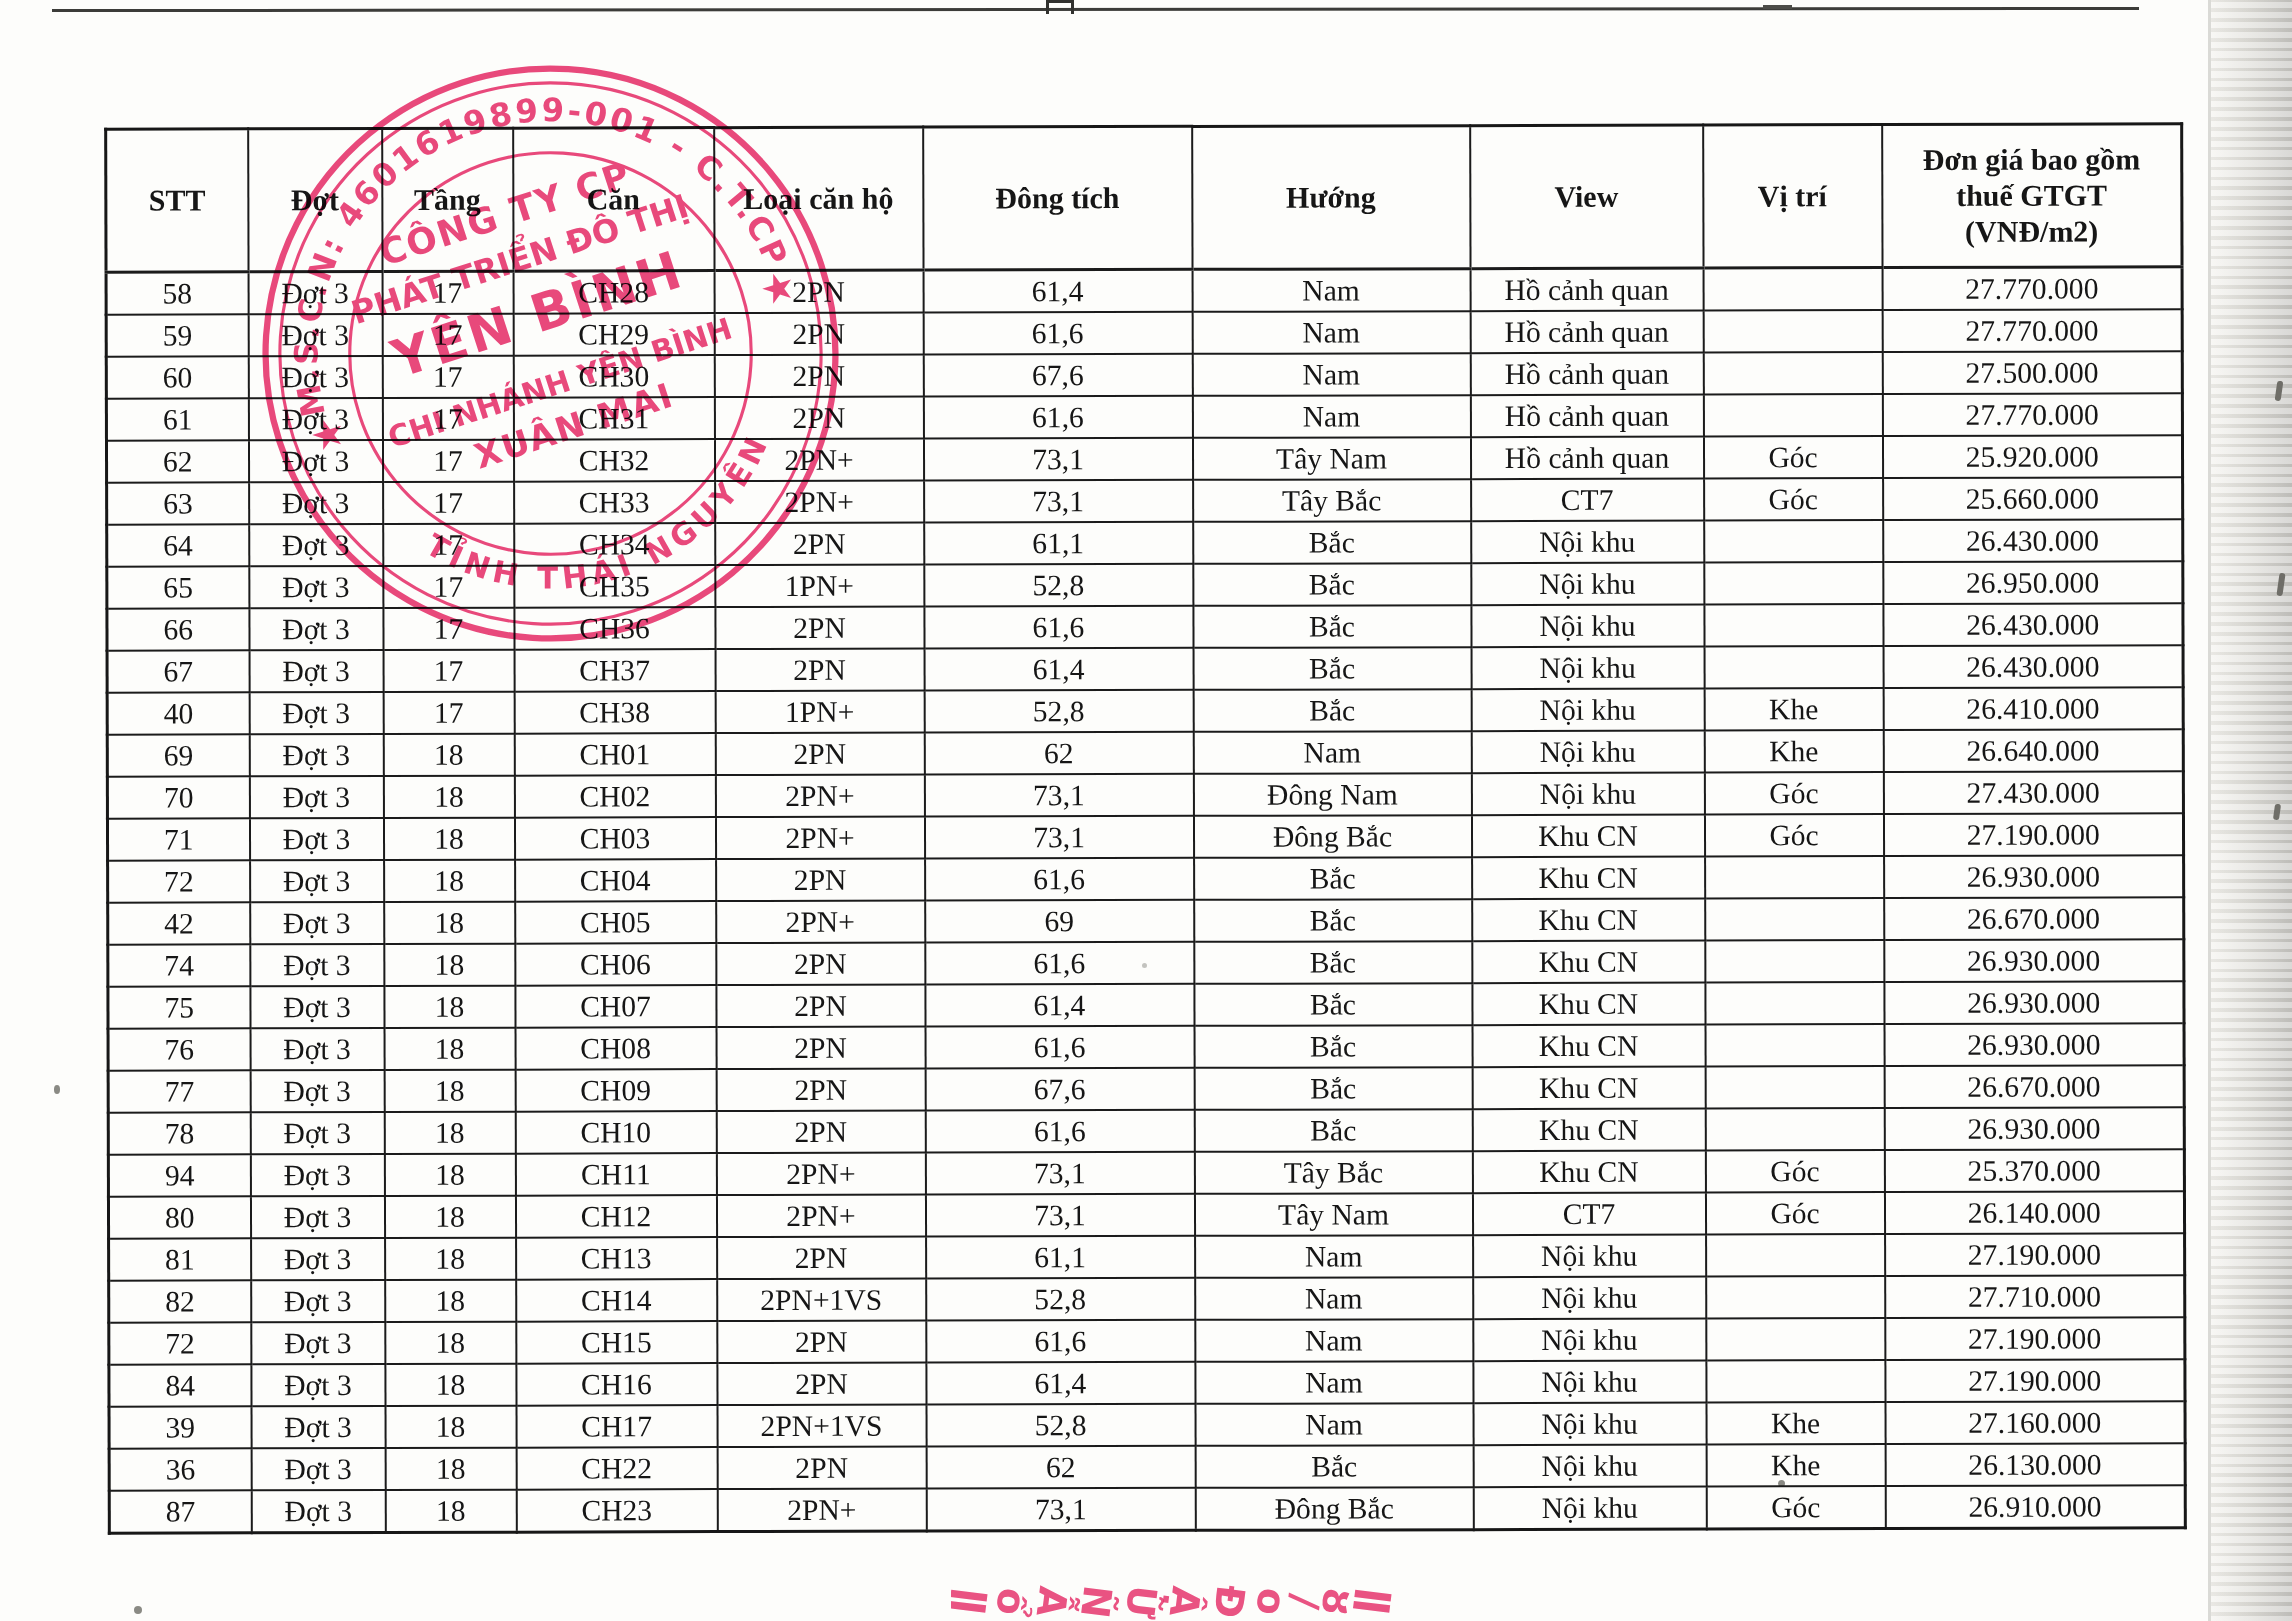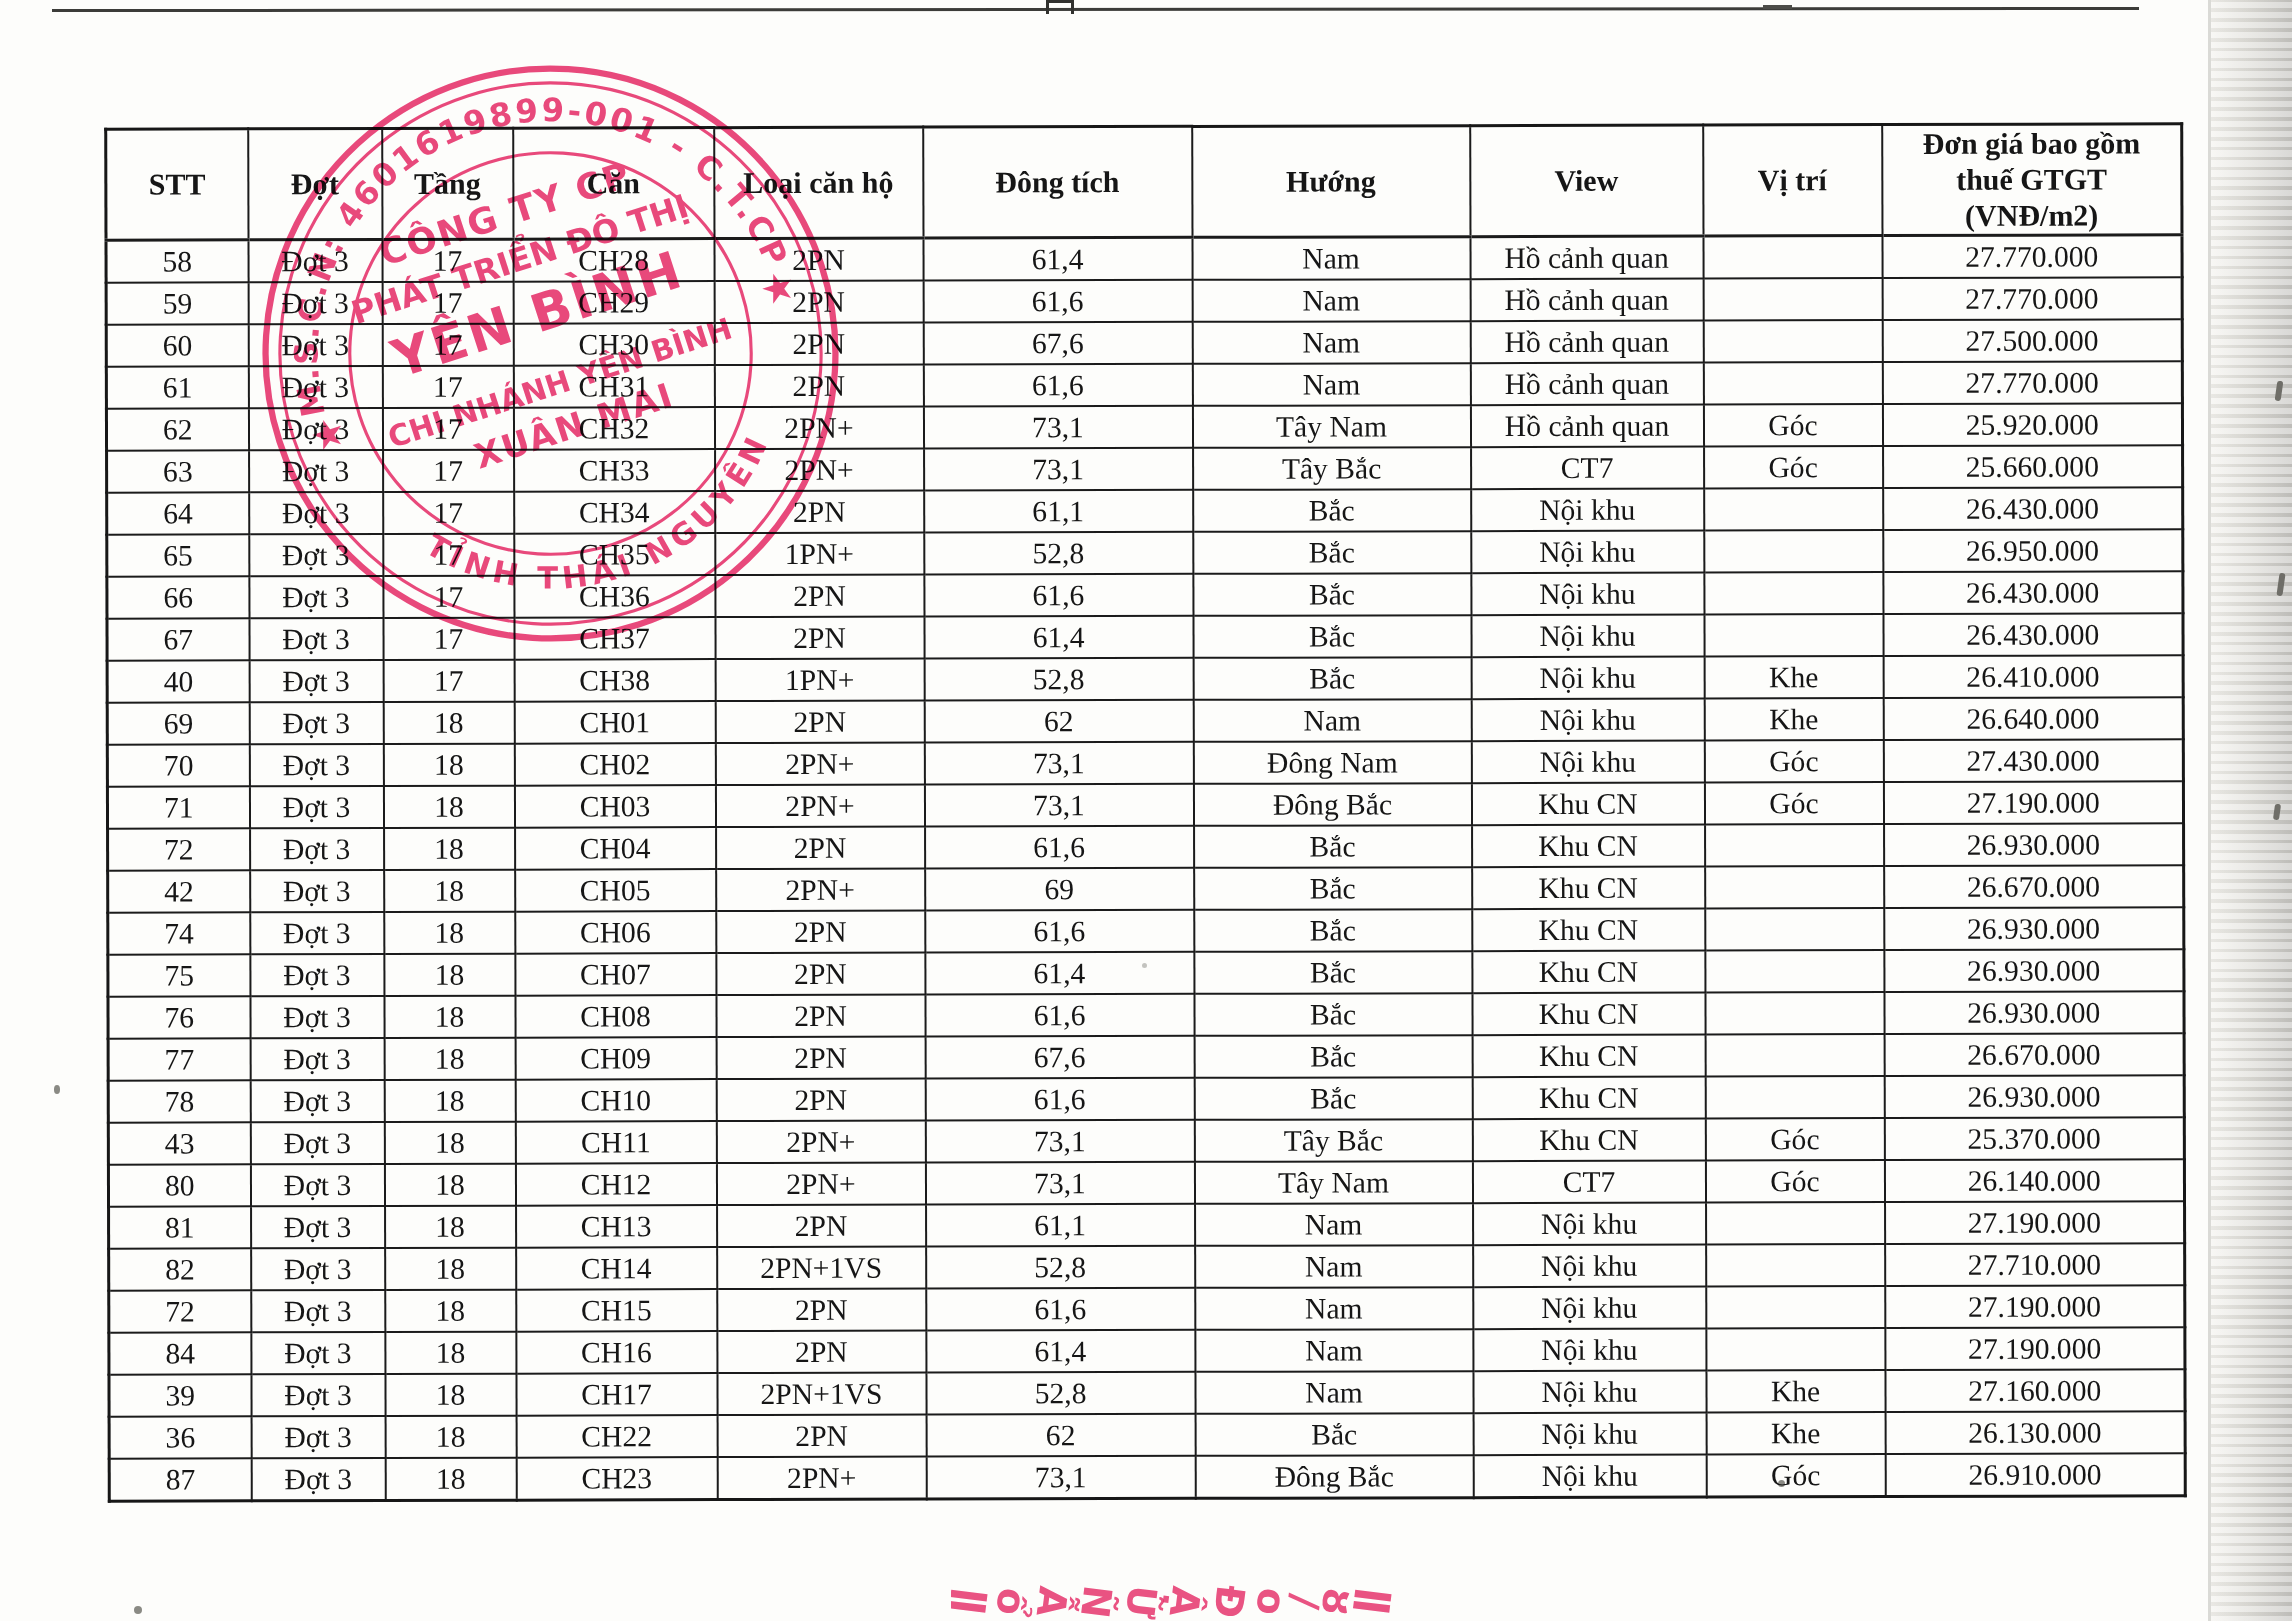--- a/index.html
+++ b/index.html
@@ -26,21 +26,21 @@
   .speck{position:absolute;background:#8a8a84;border-radius:50%;}
   .edge-dash{position:absolute;width:6.3px;background:#6f6e68;border-radius:2.7px;transform:rotate(8deg);}
   
   .table-wrap{position:absolute;left:106px;top:125px;transform:rotate(-0.15deg);}
   table{border-collapse:collapse;table-layout:fixed;border:3.6px solid #171717;background:transparent;}
   th,td{
     border:2.7px solid #1b1b1b;
     text-align:center;vertical-align:middle;
     color:#161616;overflow:hidden;white-space:nowrap;
   }
-  th{height:106px;font-size:30px;font-weight:bold;line-height:1.2;white-space:normal;padding:0 9px;border-bottom-width:3.6px;}
+  th{height:106px;font-size:30px;font-weight:bold;line-height:1.2;white-space:normal;padding:16px 9px;border-bottom-width:3.6px;}
   td{height:40px;font-size:29.6px;padding:0 3.6px;}
   
   .stamp-svg{position:absolute;left:210px;top:13.4px;mix-blend-mode:multiply;opacity:.9;pointer-events:none;}
   
   .bottom-fragment{
     position:absolute;left:951px;top:1574px;width:466px;height:47px;
     color:#e8356f;mix-blend-mode:multiply;overflow:hidden;white-space:nowrap;
   }
   .frag-char{
     display:inline-block;
@@ -340,21 +340,21 @@
           <td>18</td>
           <td>CH10</td>
           <td>2PN</td>
           <td>61,6</td>
           <td>Bắc</td>
           <td>Khu CN</td>
           <td></td>
           <td>26.930.000</td>
         </tr>
         <tr>
-          <td>43</td>
+          <td>94</td>
           <td>Đợt 3</td>
           <td>18</td>
           <td>CH11</td>
           <td>2PN+</td>
           <td>73,1</td>
           <td>Tây Bắc</td>
           <td>Khu CN</td>
           <td>Góc</td>
           <td>25.370.000</td>
         </tr>

